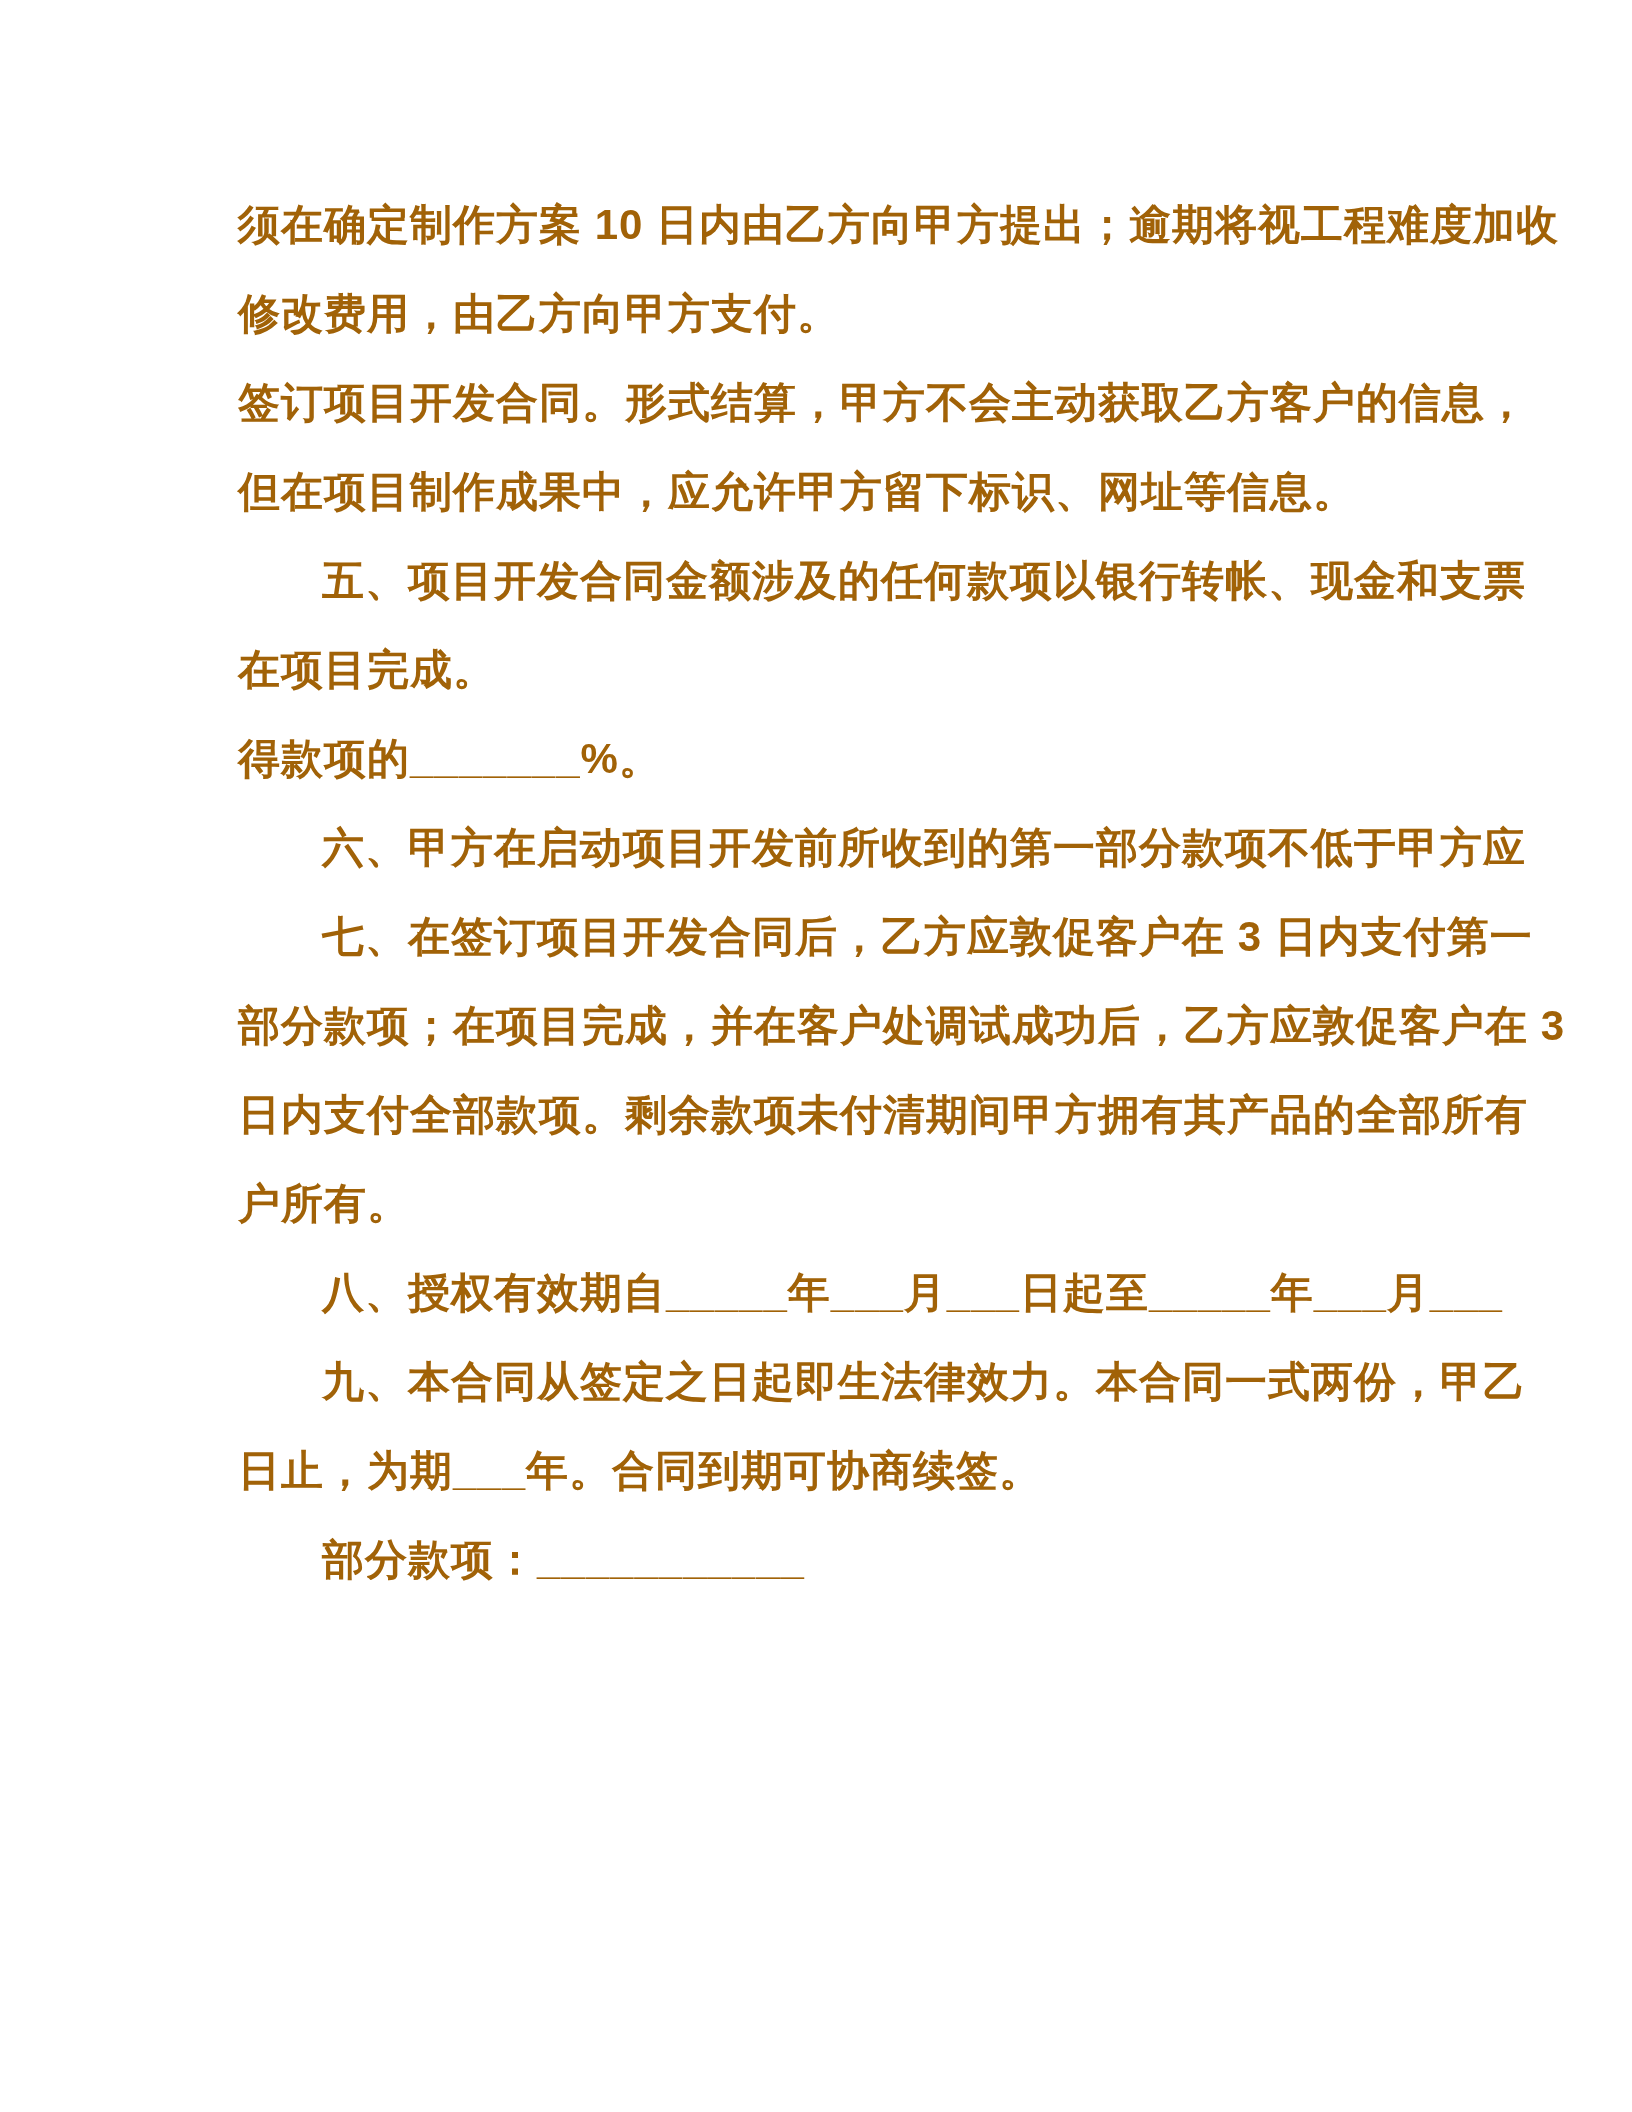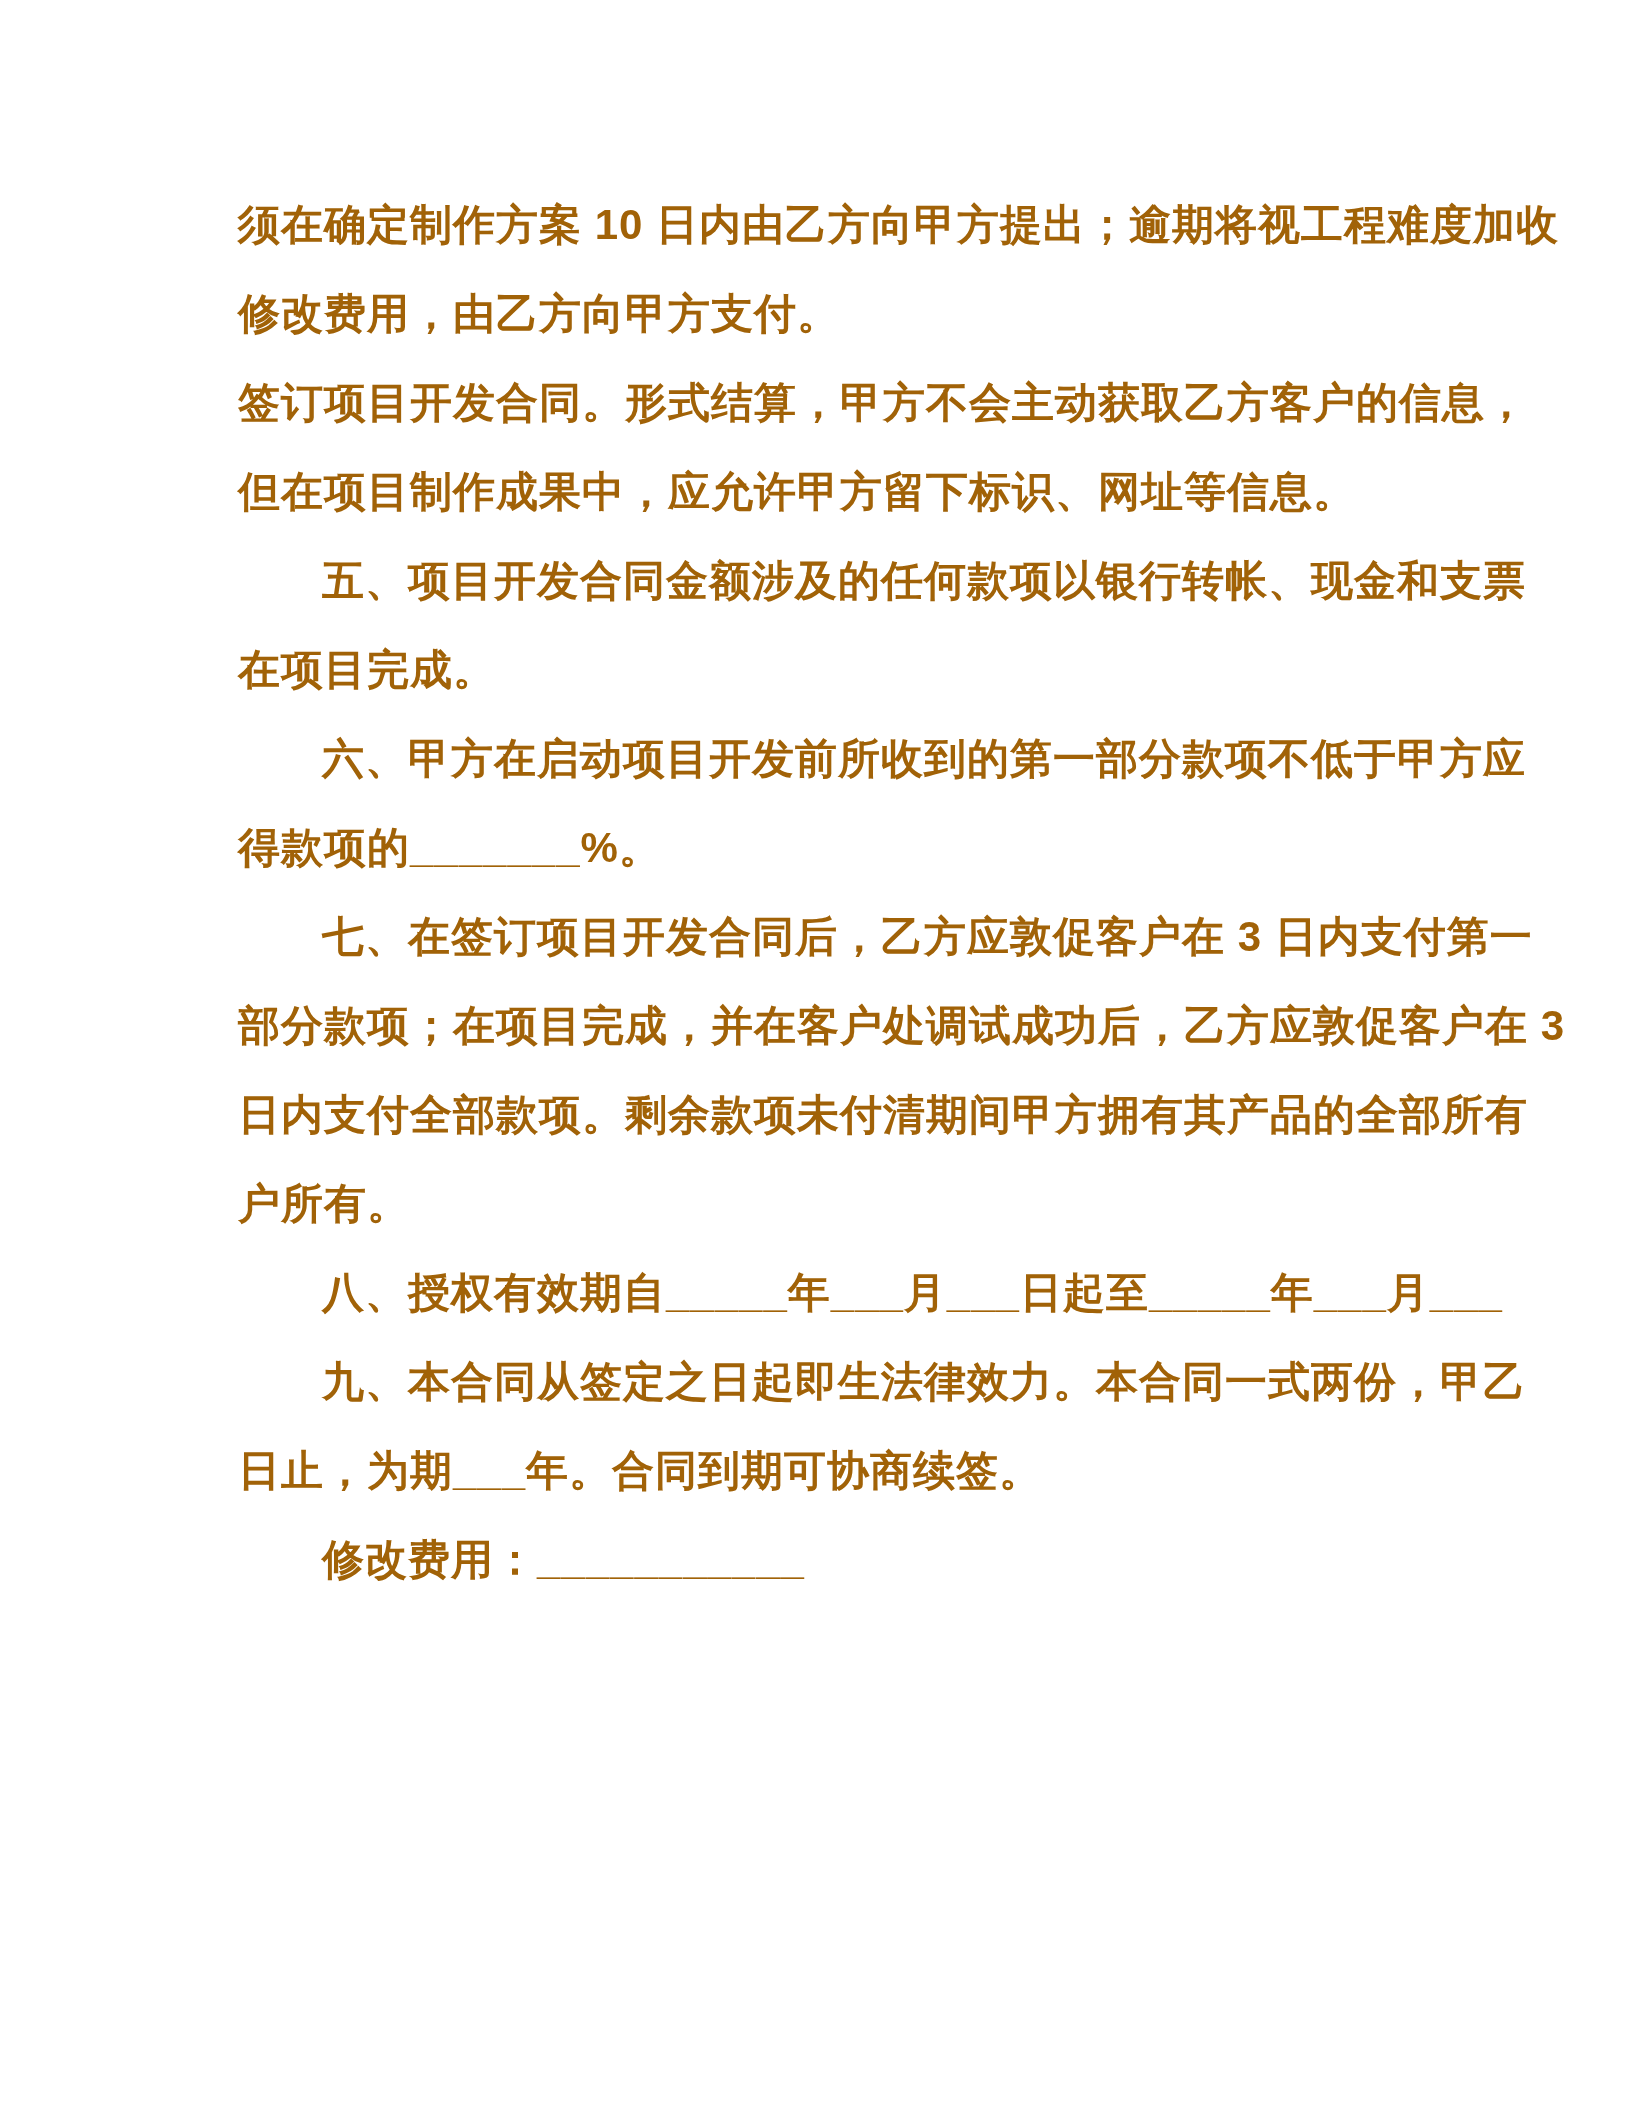--- a/index.html
+++ b/index.html
@@ -47,24 +47,24 @@
 <body>
 
 <div class="page">
   <div class="doc" id="doc-body">
       <div class="line">须在确定制作方案 10 日内由乙方向甲方提出；逾期将视工程难度加收</div>
       <div class="line">修改费用，由乙方向甲方支付。</div>
       <div class="line">签订项目开发合同。形式结算，甲方不会主动获取乙方客户的信息，</div>
       <div class="line">但在项目制作成果中，应允许甲方留下标识、网址等信息。</div>
       <div class="line indent">五、项目开发合同金额涉及的任何款项以银行转帐、现金和支票</div>
       <div class="line">在项目完成。</div>
+      <div class="line">得款项的_______%。</div>
       <div class="line indent">六、甲方在启动项目开发前所收到的第一部分款项不低于甲方应</div>
-      <div class="line">得款项的_______%。</div>
       <div class="line indent">七、在签订项目开发合同后，乙方应敦促客户在 3 日内支付第一</div>
       <div class="line">部分款项；在项目完成，并在客户处调试成功后，乙方应敦促客户在 3</div>
       <div class="line">日内支付全部款项。剩余款项未付清期间甲方拥有其产品的全部所有</div>
       <div class="line">户所有。</div>
       <div class="line indent">八、授权有效期自_____年___月___日起至_____年___月___</div>
       <div class="line indent">九、本合同从签定之日起即生法律效力。本合同一式两份，甲乙</div>
       <div class="line">日止，为期___年。合同到期可协商续签。</div>
-      <div class="line indent">修改费用：___________</div>
+      <div class="line indent">部分款项：___________</div>
     </div>
 </div>
 
 </body></html>

